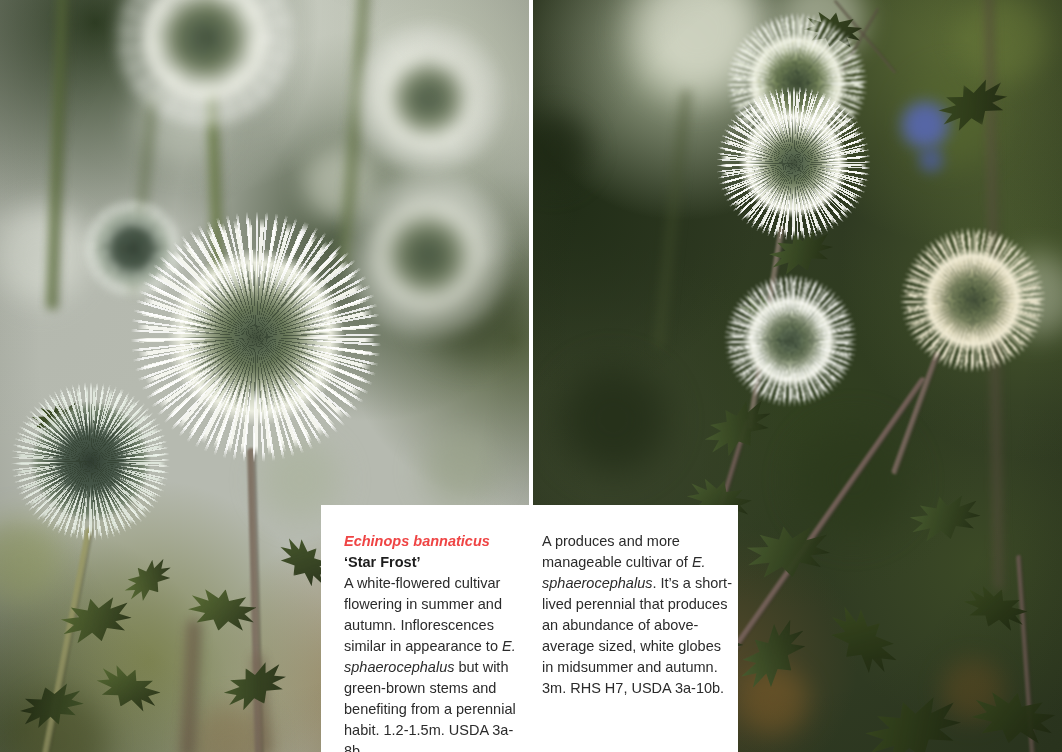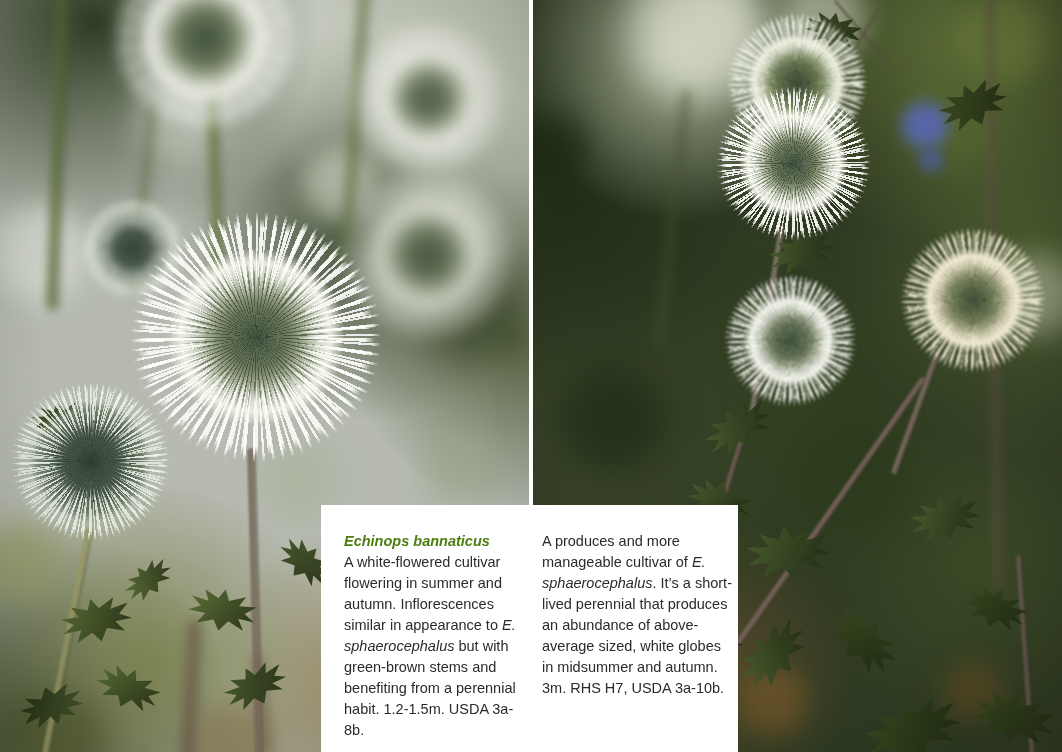--- a/index.html
+++ b/index.html
@@ -74,21 +74,21 @@
       #46523a 0%, #5e6b48 12%, #7d8760 22%, #aeae8a 32%,
       #d8d2b2 40%, #ece7d0 46%, rgba(236,231,208,0) 54%);}
 
   
   .caption-panel{position:absolute;left:321px;top:505px;width:417px;height:247px;
     background:#ffffff;z-index:10;box-sizing:border-box;
     padding:26px 0 0 23px;display:flex;gap:17px;overflow:hidden;}
   .caption-col{font-size:14.5px;line-height:21px;color:#2b2b2b;}
   .caption-col.c1{width:181px;}
   .caption-col.c2{width:193px;}
-  .species{margin:0;font-style:italic;font-weight:700;color:#4d7c0f;}
+  .species{margin:0;font-style:italic;font-weight:700;color:#ef4444;}
   .cultivar{margin:0;font-weight:700;font-style:normal;color:#1d1d1d;}
   .cap-body{margin:0;}
   .cap-body .it{font-style:italic;}
 </style>
 </head>
 <body>
 
 <div class="canvas">
 
   <div class="photo photo-left" id="photoL">
@@ -193,19 +193,20 @@
       </div>
       <div class="globe g-cream" style="left: 344px; top: 204px; width: 192px; height: 192px; filter: blur(0.8px); opacity: 1;">
         <i class="tk"></i>
       </div>
       <div class="vignette"></div>
     </div>
 
   <div class="caption-panel">
     <div class="caption-col c1">
       <p class="species">Echinops bannaticus</p>
+      <p class="cultivar">‘Star Frost’</p>
       <p class="cap-body"><span>A white-flowered cultivar flowering in summer and autumn. Inflorescences similar in appearance to </span><span class="it">E. sphaerocephalus</span><span> but with green-brown stems and benefiting from a perennial habit. 1.2-1.5m. USDA 3a-8b.</span></p>
     </div>
     <div class="caption-col c2">
       <p class="cap-body"><span>A produces and more manageable cultivar of </span><span class="it">E. sphaerocephalus</span><span>. It’s a short-lived perennial that produces an abundance of above-average sized, white globes in midsummer and autumn. 3m. RHS H7, USDA 3a-10b.</span></p>
     </div>
   </div>
 </div>
 
 </body></html>

